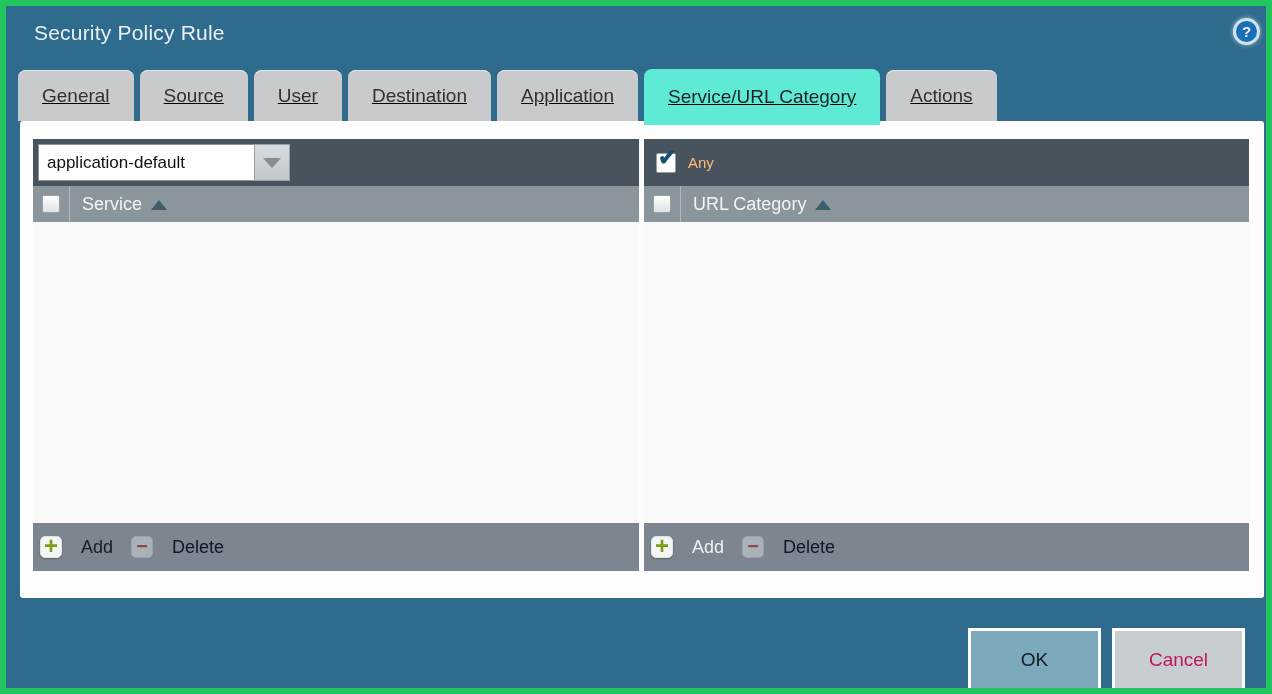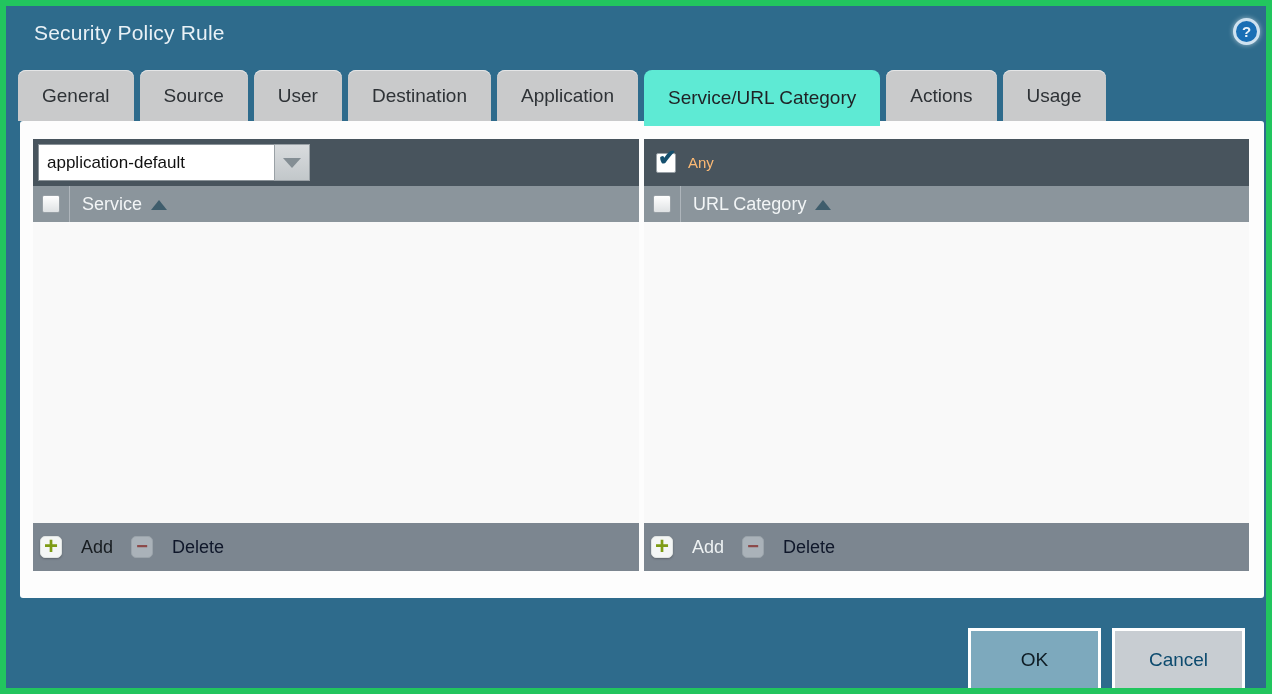--- a/index.html
+++ b/index.html
@@ -20,21 +20,21 @@
     position:absolute; left:1227px; top:12px; width:27px; height:27px;
     border-radius:50%; background:#1a6fb5;
     border:3px solid #cfe2f0; box-shadow:0 0 5px rgba(255,255,255,.55);
     color:#eaf3fa; font-size:15px; font-weight:bold;
     display:flex; align-items:center; justify-content:center; cursor:pointer;
   }
 
   
   .tabs {
     position:absolute; left:12px; top:64px; height:51px;
-    display:flex; gap:6px; z-index:3;
+    display:flex; align-items:flex-end; gap:6px; z-index:3;text-decoration:underline;
   }
   .tab {
     height:51px; display:flex; align-items:center; justify-content:center;
     padding:0 24px; background:#c9cacb; color:#2e3236;
     font-size:19px; border-radius:8px 8px 0 0; cursor:pointer;
     box-shadow:inset 0 1px 0 #e4e5e6;
     white-space:nowrap;
   }
   .tab.active {
     background:#5eead4; color:#1f2225; height:56px; margin-bottom:-4px;
@@ -56,21 +56,21 @@
   .panel.right { left:638px; width:605px; }
 
   .toolbar {
     height:47px; background:#48545d; flex:0 0 auto;
     display:flex; align-items:center; padding:0 5px;
   }
 
   
   .combo { display:flex; height:37px; }
   .combo-input {
-    width:236px; height:37px; border:1px solid #8a9298; border-right:none;
+    width:216px; height:37px; border:1px solid #8a9298; border-right:none;
     font-family:"Liberation Sans", sans-serif;
     font-size:17px; color:#111; padding:0 8px; background:#fff; outline:none;
   }
   .combo-btn {
     width:36px; height:37px; border:1px solid #9aa1a6;
     background:linear-gradient(#d9dcde,#c2c7ca);
     display:flex; align-items:center; justify-content:center; cursor:pointer;
   }
   .tri-down {
     width:0; height:0; border-left:9px solid transparent; border-right:9px solid transparent;
@@ -130,42 +130,41 @@
   .lbl.lightwhite { color:#eef2f3; }
   .lbl.muted { color:#0f172a; }
 
   
   .action-btn {
     position:absolute; top:622px; width:133px; height:64px;
     border-radius:0; border:3px solid #fff;
     font-family:"Liberation Sans", sans-serif; font-size:19px; cursor:pointer;
   }
   .ok     { left:962px;  background:#7da9bd; color:#0e1c24; }
-  .cancel { left:1106px; background:#c8cdd2; color:#0c4a6e; }
+  .cancel { left:1106px; background:#c8cdd2; color:#be185d; }
 </style>
 </head>
 <body>
 
 <div class="window">
 
   <div class="title">Security Policy Rule</div>
 
   <div class="help">
     <span>?</span>
   </div>
 
   <div class="tabs">
     <div class="tab">General</div>
     <div class="tab">Source</div>
     <div class="tab">User</div>
     <div class="tab">Destination</div>
     <div class="tab">Application</div>
     <div class="tab active">Service/URL Category</div>
     <div class="tab">Actions</div>
-    <div class="tab">Usage</div>
   </div>
 
   <div class="dialog"></div>
 
   <section class="panel left">
     <div class="toolbar">
       <div class="combo">
         <input class="combo-input" readonly="" value="application-default" style="">
         <div class="combo-btn">
           <span class="tri-down"></span>

